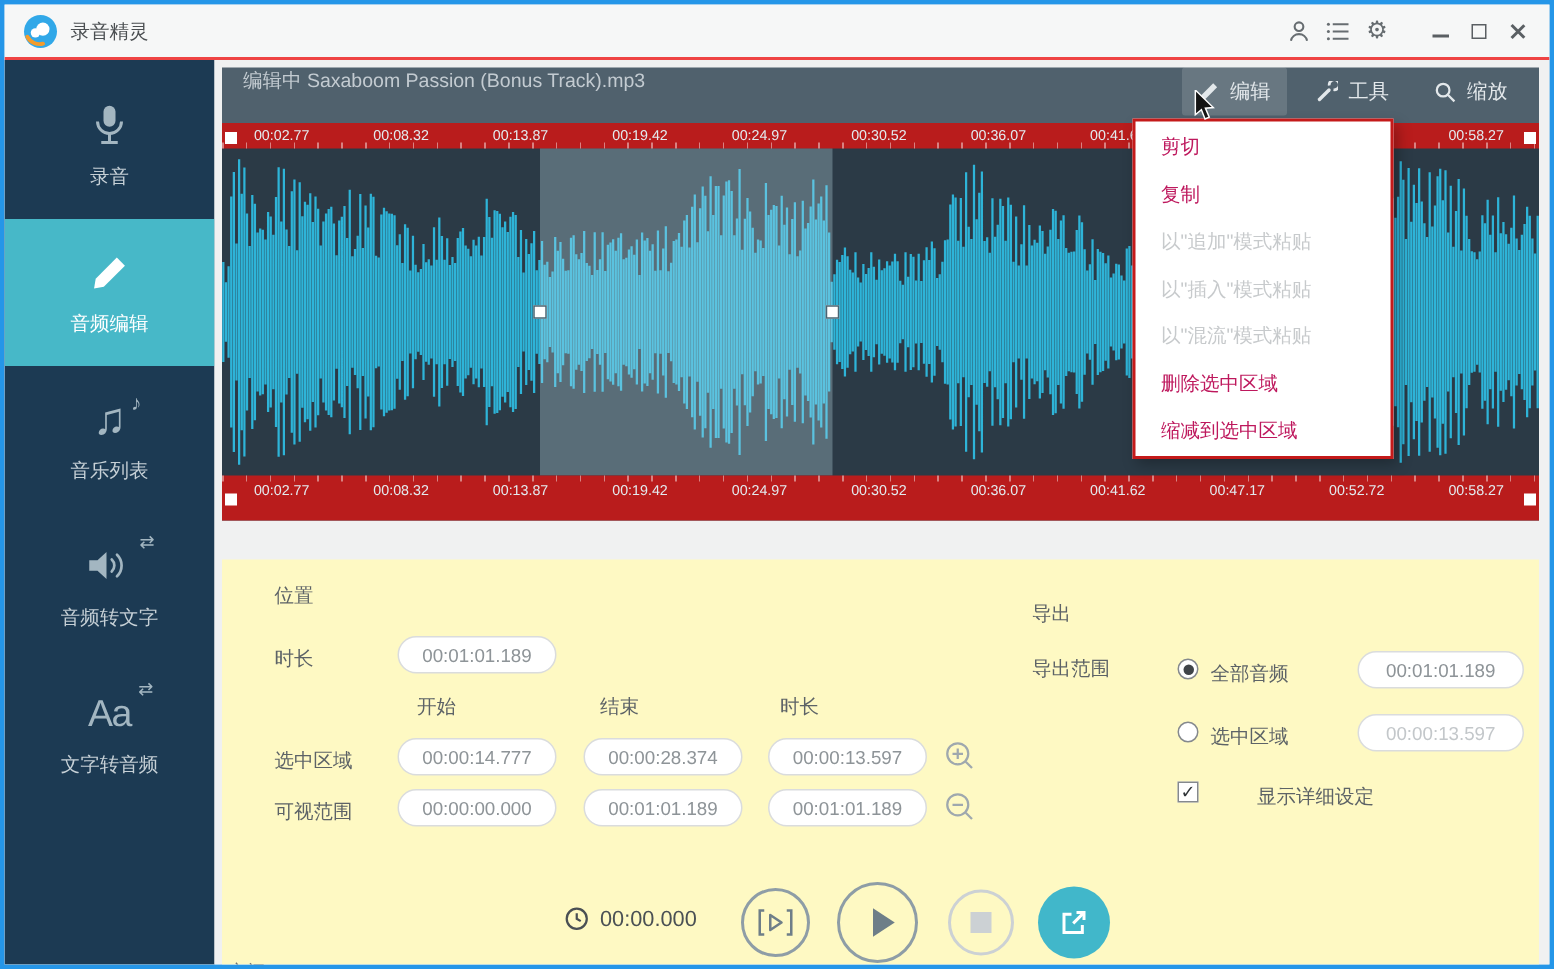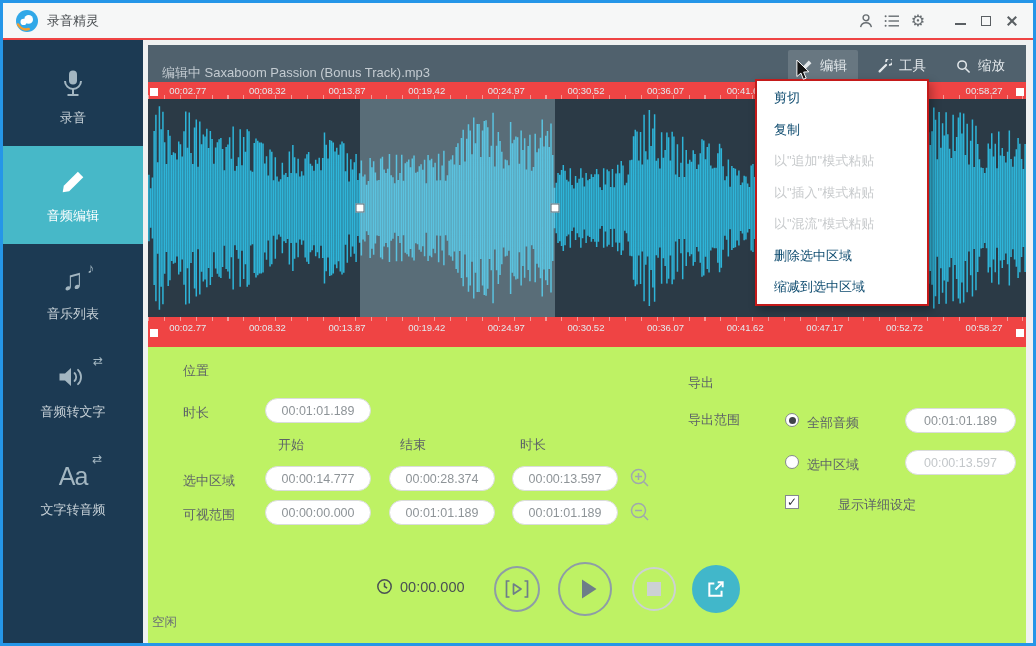--- a/index.html
+++ b/index.html
@@ -33,69 +33,69 @@
   .side-item.active .lbl{color:#fff;}
   .icon-wrap{position:relative;height:34px;display:flex;align-items:center;justify-content:center;}
   .note-main{font-size:30px;line-height:1;}
   .note-small{position:absolute;top:-3px;right:-10px;font-size:14px;}
   .aa-text{font-size:25px;line-height:1;letter-spacing:-1px;}
   .convert-mark{position:absolute;top:-7px;right:-15px;font-size:12px;}
 
   .main{flex:1;display:flex;flex-direction:column;padding:5px 7px 0 5px;background:#f0f1f1;}
 
   
-  .toolbar{height:37px;background:#50616d;display:flex;align-items:flex-end;padding:0 10px 0 14px;flex-shrink:0;}
+  .toolbar{height:37px;background:#50616d;display:flex;align-items:flex-start;padding:0 10px 0 14px;flex-shrink:0;}
   .tb-title{flex:1;font-size:13px;color:#c3cbd1;white-space:nowrap;overflow:hidden;}
   .tool-btn{display:flex;align-items:center;gap:7px;font-size:13.5px;color:#e3e8eb;padding:7px 11px;cursor:pointer;white-space:nowrap;}
   .tool-btn + .tool-btn{margin-left:8px;}
   .tool-btn.highlight{background:rgba(255,255,255,0.14);border-radius:2px;}
 
   
   .wave-region{position:relative;height:265px;background:#2b3a46;flex-shrink:0;display:flex;flex-direction:column;}
-  .ruler{position:relative;background:#ef4444;}
+  .ruler{position:relative;background:#b91c1c;}
   .ruler.top{height:17px;}
   .ruler.bottom{height:30px;}
   .tick-label{position:absolute;transform:translateX(-50%);font-size:9.5px;color:#e3eaee;white-space:nowrap;}
   .ruler.top .tick-label{top:3px;}
   .ruler.bottom .tick-label{top:5px;}
   .ruler.top::after{content:"";position:absolute;left:0;right:0;bottom:0;height:4px;background:repeating-linear-gradient(90deg,rgba(255,255,255,0.45) 0 1px,transparent 1px 15.9px);}
   .ruler.bottom::before{content:"";position:absolute;left:0;right:0;top:0;height:4px;background:repeating-linear-gradient(90deg,rgba(255,255,255,0.45) 0 1px,transparent 1px 15.9px);}
   .wave-canvas{position:relative;flex:1;}
   .wave-svg{position:absolute;inset:0;width:100%;height:100%;display:block;}
   .selection-region{position:absolute;top:0;bottom:0;background:rgba(195,230,238,0.30);}
   .sel-handle{position:absolute;top:50%;width:9px;height:9px;background:#fff;border:1px solid #4a6472;transform:translate(-50%,-50%);z-index:5;}
   .edge-marker{position:absolute;width:8px;height:8px;background:#fff;z-index:4;}
   .edge-marker.tl{left:2px;top:6px;}
   .edge-marker.tr{right:2px;top:6px;}
   .edge-marker.bl{left:2px;bottom:10px;}
   .edge-marker.br{right:2px;bottom:10px;}
 
   
-  .bottom-panel{position:relative;flex:1;background:#bef264;}
+  .bottom-panel{position:relative;flex:1;background:#fef9c3;margin-top:26px;}
   .panel-label{position:absolute;font-size:13px;color:#5d6367;white-space:nowrap;}
   .pill-input{position:absolute;width:106px;height:25px;border:1px solid #dadcdd;border-radius:13px;background:#fff;color:#8e9498;font-size:12.5px;text-align:center;outline:none;font-family:inherit;}
   .pill-input.dim{color:#c3c7ca;}
   .zoom-btn{position:absolute;width:22px;height:22px;cursor:pointer;color:#9fa8ae;}
   .radio{position:absolute;width:14px;height:14px;border:1.5px solid #85898d;border-radius:50%;background:#fff;cursor:pointer;}
   .radio.checked::after{content:"";position:absolute;inset:2.5px;border-radius:50%;background:#3f4448;}
   .checkbox{position:absolute;width:14px;height:14px;border:1.5px solid #85898d;background:#fff;cursor:pointer;display:flex;align-items:center;justify-content:center;}
   .checkbox.checked::after{content:"\2713";font-size:12px;color:#2f3438;font-weight:bold;line-height:1;}
   .time-display{position:absolute;display:flex;align-items:center;gap:7px;color:#4a5054;}
   .time-display .time-text{font-size:14.5px;color:#4a5054;}
   .t-btn{position:absolute;border-radius:50%;display:flex;align-items:center;justify-content:center;cursor:pointer;background:transparent;}
   .t-btn.skip{width:46px;height:46px;border:2px solid #8e9da6;color:#6e7e88;}
   .t-btn.play{width:54px;height:54px;border:2.5px solid #8e9da6;}
   .t-btn.stop{width:44px;height:44px;border:2px solid #ccd1d4;}
   .stop-square{width:14px;height:14px;background:#ccd1d4;}
   .t-btn.export{width:48px;height:48px;background:#41b7ca;border:none;color:#fff;}
   .status-text{position:absolute;font-size:12.5px;color:#6b7175;}
 
   
   .edit-menu{position:absolute;left:752px;top:76px;width:174px;background:#fff;border:2px solid #c41a1a;box-shadow:3px 4px 9px rgba(0,0,0,0.28);z-index:40;padding:1px 0;}
-  .menu-item{height:31.5px;line-height:31.5px;padding-left:17px;font-size:13px;color:#0c4a6e;cursor:pointer;}
+  .menu-item{height:31.5px;line-height:31.5px;padding-left:17px;font-size:13px;color:#be185d;cursor:pointer;}
   .menu-item.disabled{color:#c7cacc;cursor:default;}
 
   .cursor-overlay{position:absolute;left:792px;top:57px;z-index:60;pointer-events:none;}
 </style>
 </head>
 <body>
 
 <div class="window">
 
   <div class="titlebar">

